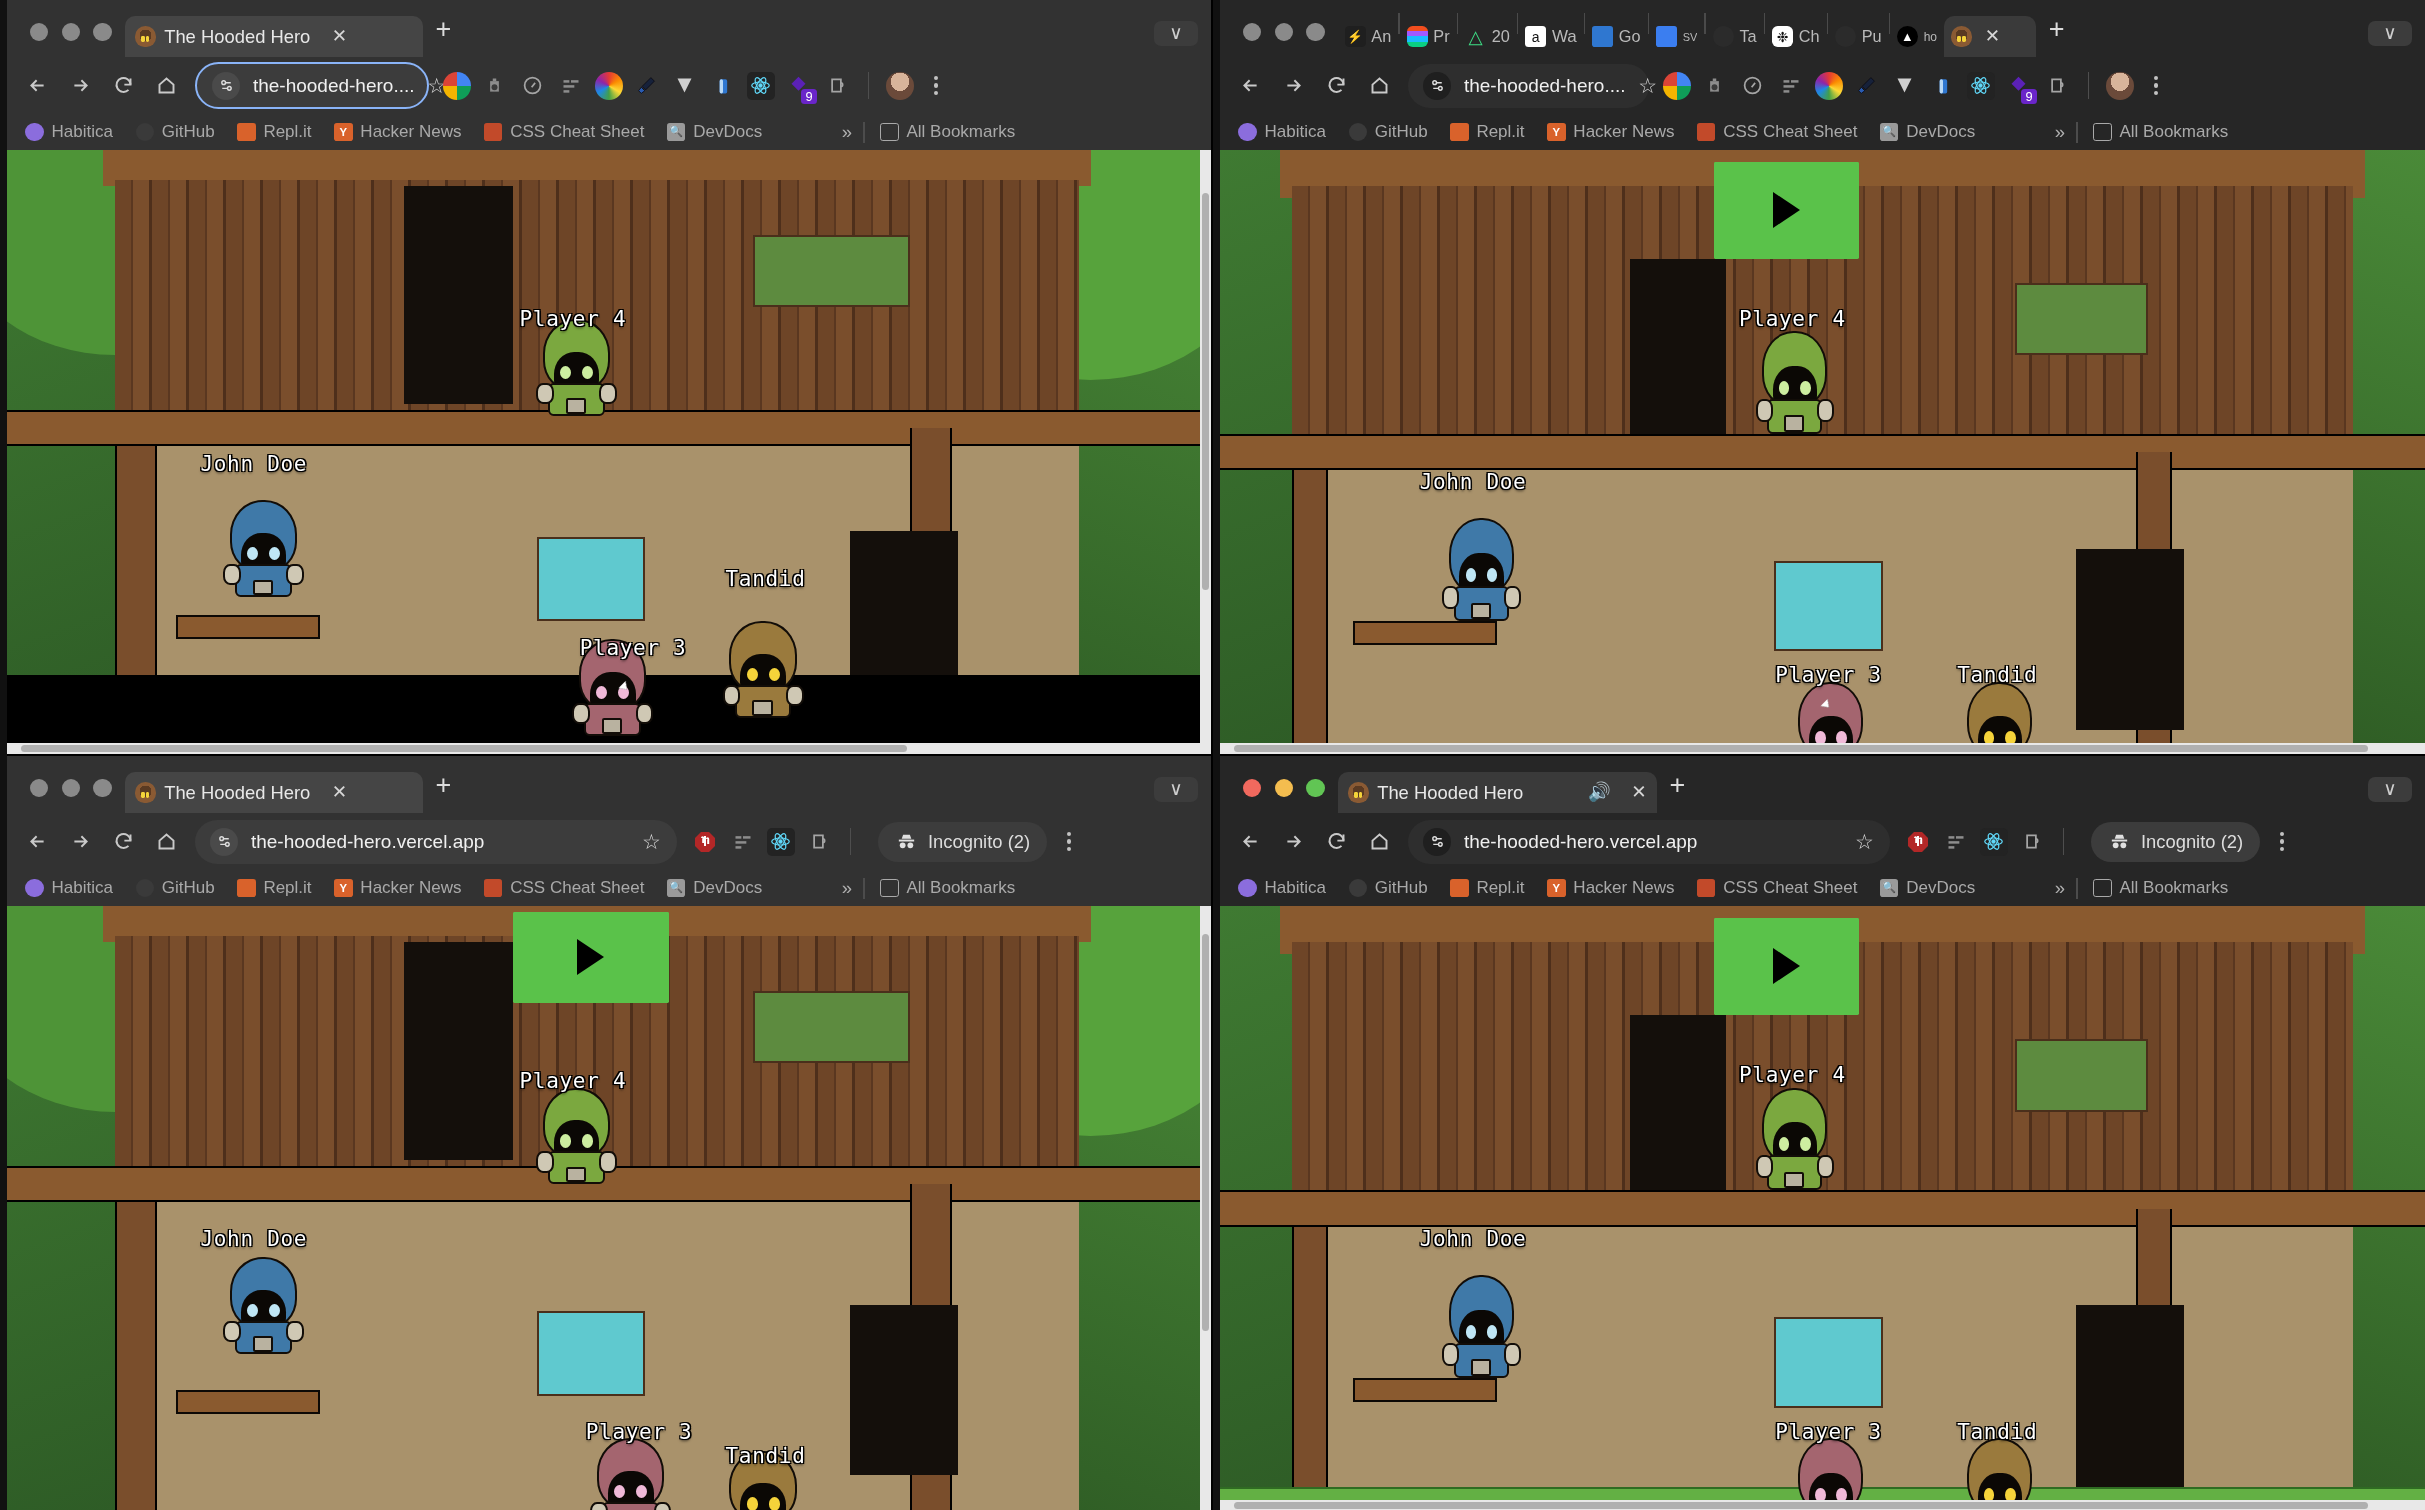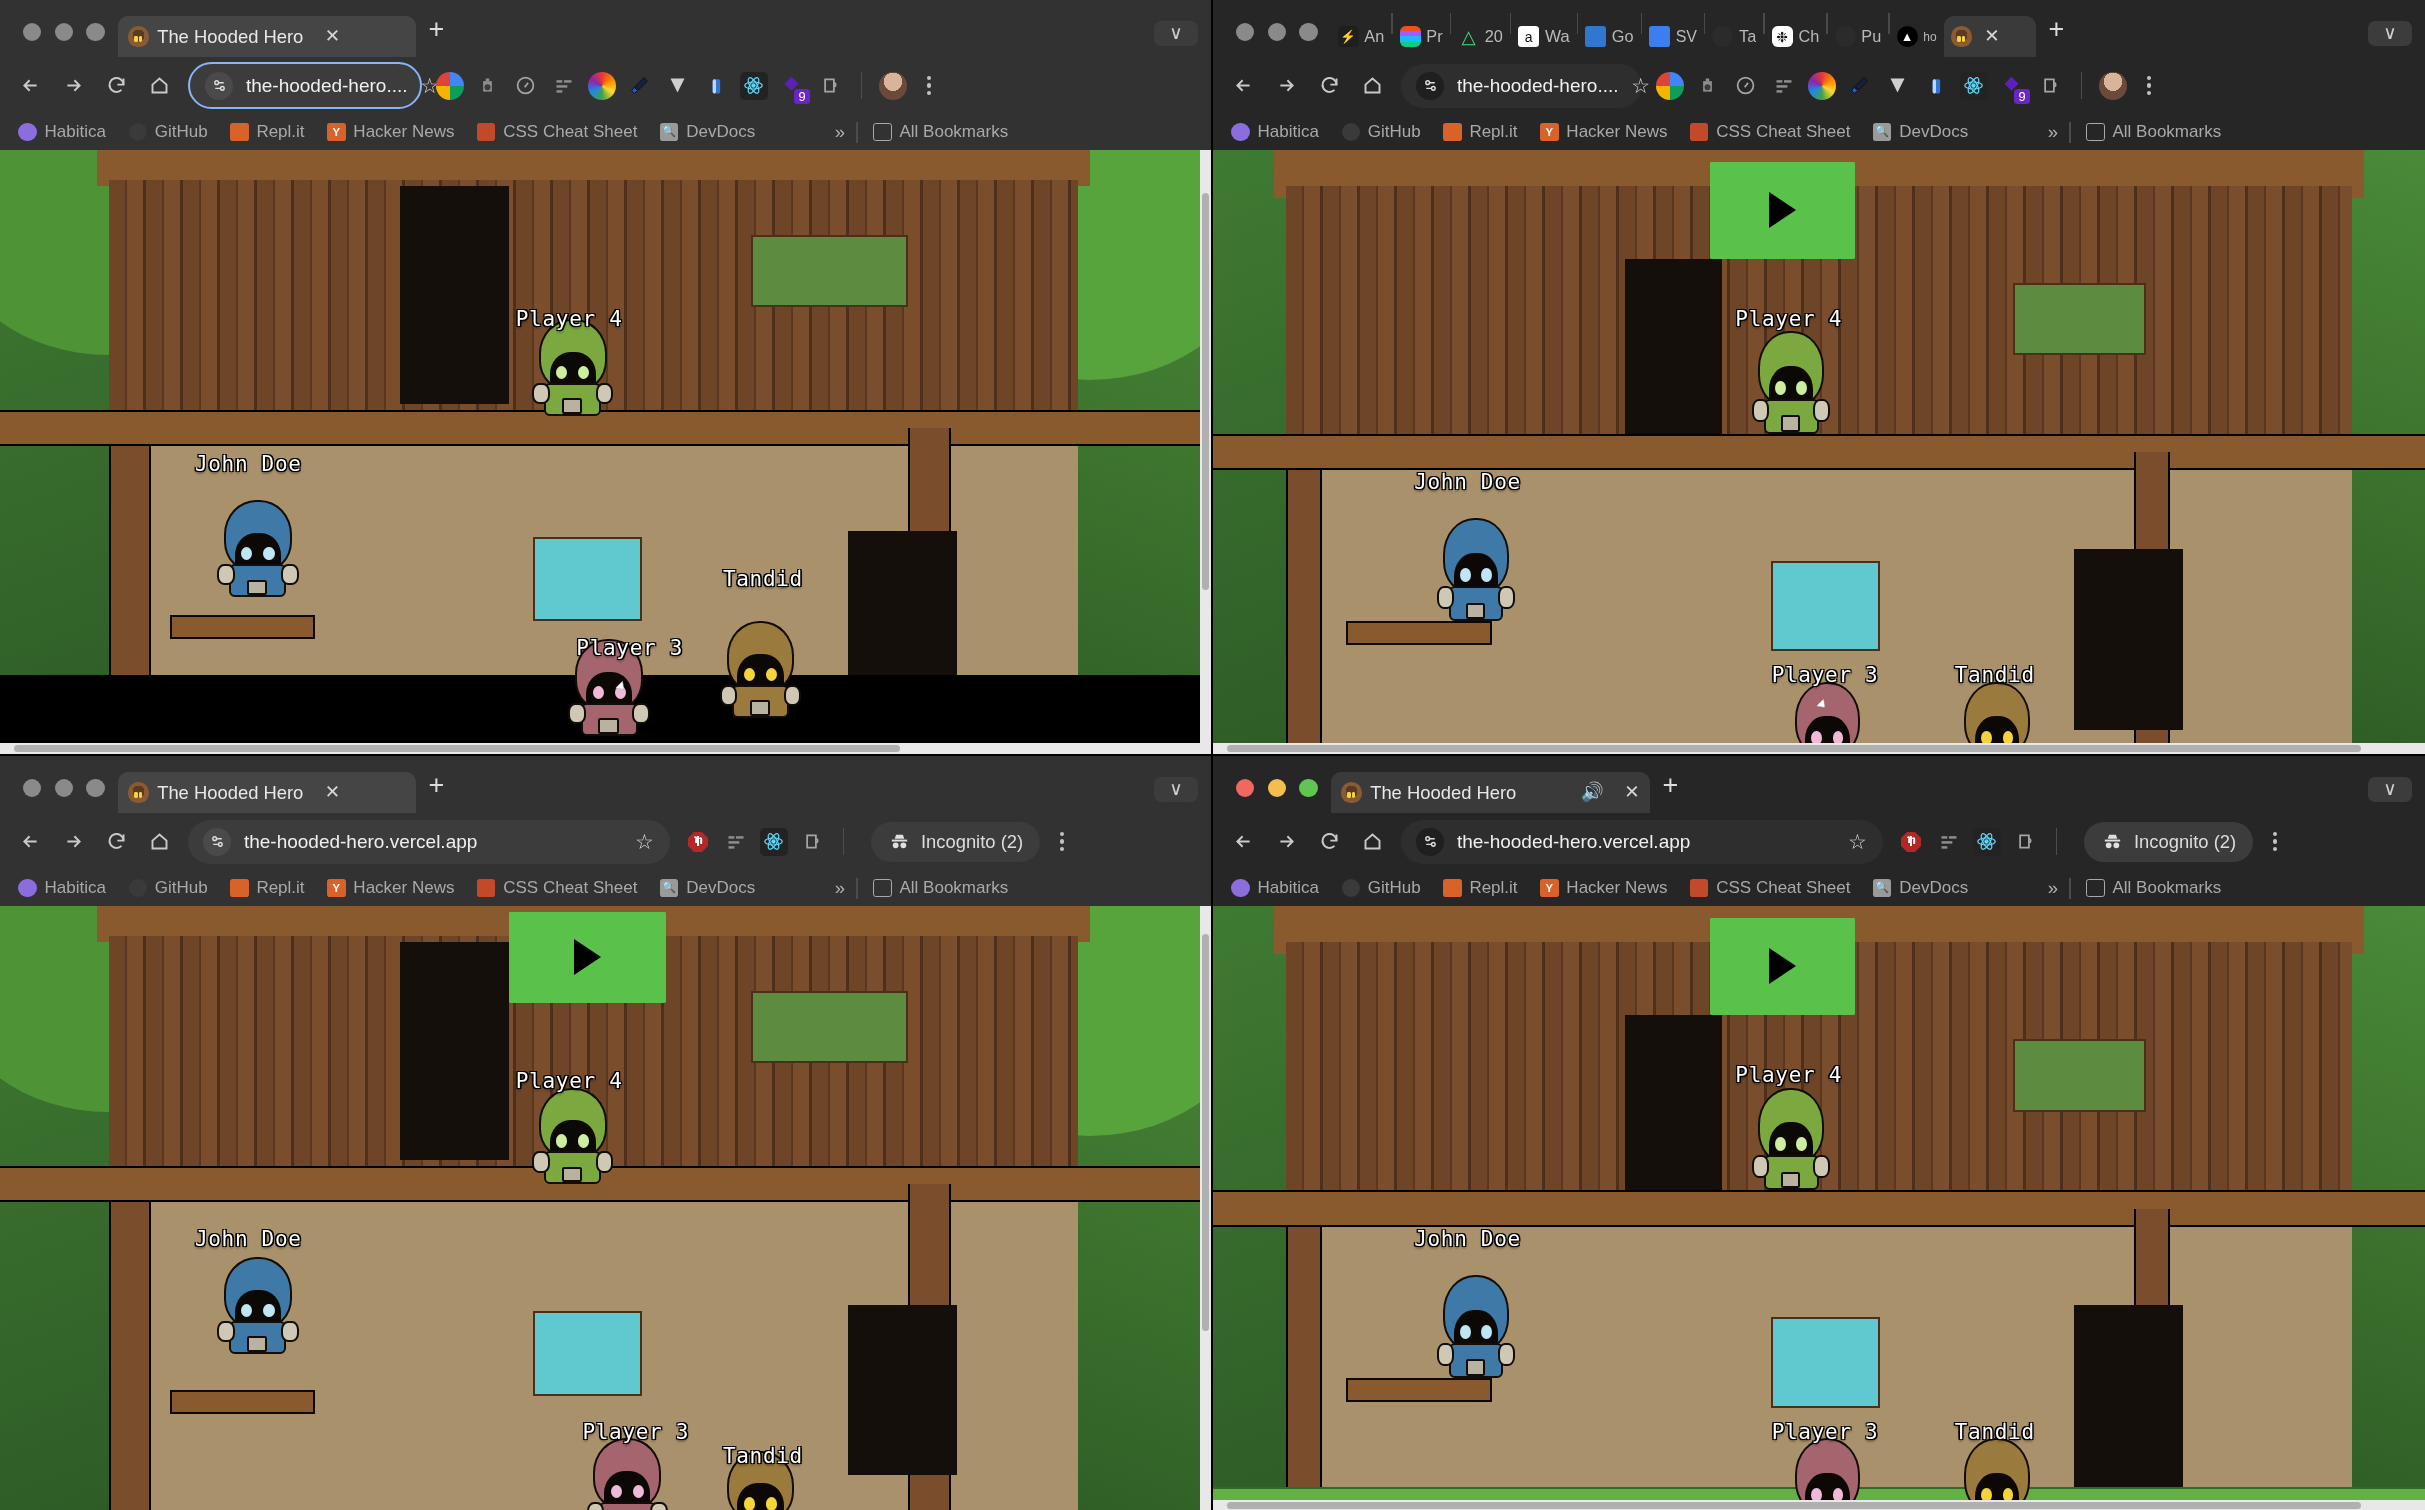--- a/index.html
+++ b/index.html
@@ -3,21 +3,21 @@
 <meta charset="utf-8">
 <style>
   * { box-sizing: border-box; margin:0; padding:0; }
   html,body { width:2426px; height:1511px; overflow:hidden; background:#000;
               font-family:"Liberation Sans", sans-serif; }
 
   .grid { width:2426px; height:1511px; display:grid;
           grid-template-columns: 1213px 1212px;
           grid-template-rows: 756px 755px; background:#111; }
 
-  .win { position:relative; overflow:hidden; background:#8b5cf6; }
+  .win { position:relative; overflow:hidden; background:#8b5cf6;margin-left:7px; }
   .win.tl { border-right:2.1px solid #000; border-bottom:2.1px solid #000; }
   .win.tr { border-bottom:2.1px solid #000; }
   .win.bl { border-right:2.1px solid #000; }
 
   
   .chrome { background:#323232; }
   .chrome.dark { background:#262626; }
 
   .tabstrip { height:57px; display:flex; align-items:flex-end; padding:0 4.3px;
               position:relative; }
@@ -415,21 +415,21 @@
             <span class="tab-title dim" style="font-size:17px;max-width:31px">Wa</span>
           </div>
         <span class="tab-sep"></span>
         <div class="tab mini">
             <span class="favicon" style="background:#2f77d0;border-radius:2.8px"></span>
             <span class="tab-title dim" style="font-size:16.3px;max-width:31px">Go</span>
           </div>
         <span class="tab-sep"></span>
         <div class="tab mini">
             <span class="favicon" style="background:#3b7ef0;border-radius:2.8px"></span>
-            <span class="tab-title dim" style="font-size:16px;max-width:31px">SV</span>
+            <span class="tab-title dim" style="font-size:11px;max-width:31px">SV</span>
           </div>
         <span class="tab-sep"></span>
         <div class="tab mini">
             <span class="favicon" style="background:#2b2b2b;border-radius:50%"></span>
             <span class="tab-title dim" style="font-size:16.3px;max-width:31px">Ta</span>
           </div>
         <span class="tab-sep"></span>
         <div class="tab mini">
             <span class="favicon" style="background:#fff;color:#111;border-radius:5.7px;font-size:14px">❉</span>
             <span class="tab-title dim" style="font-size:16.3px;max-width:31px">Ch</span>

